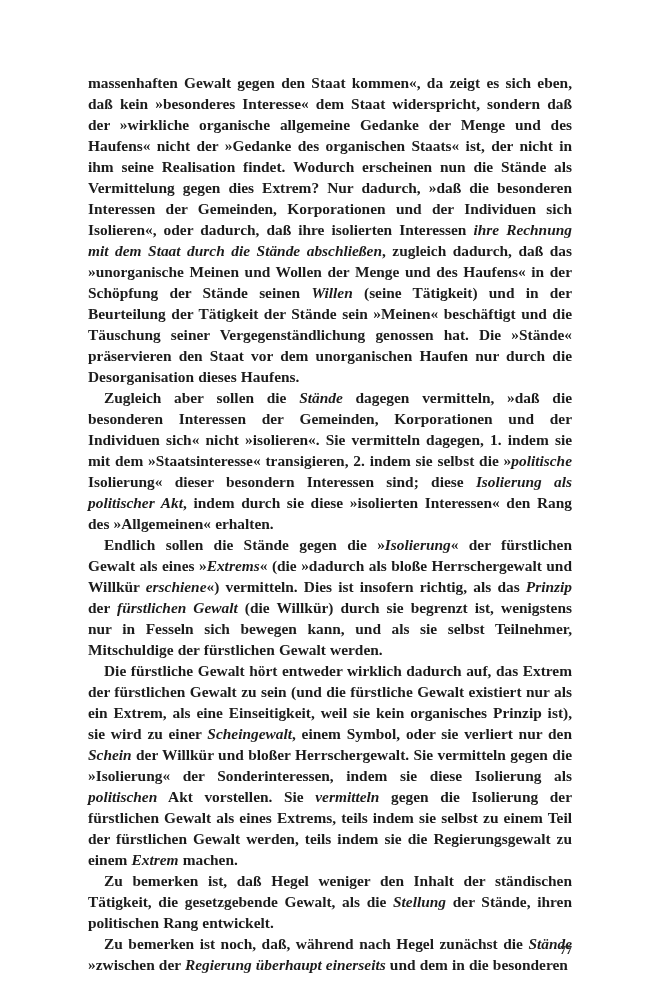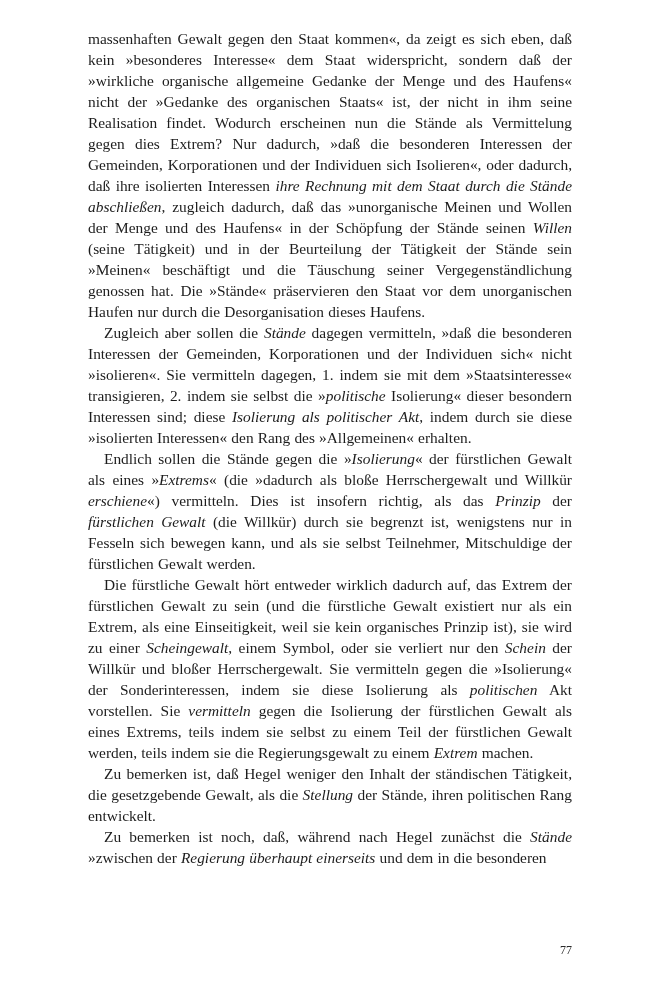--- a/index.html
+++ b/index.html
@@ -6,24 +6,25 @@
     margin: 0;
     padding: 0;
     background: #ffffff;
   }
   .page {
     position: relative;
     width: 660px;
     height: 990px;
     background: #ffffff;
     box-sizing: border-box;
-    padding: 28px 88px 0 88px;
+    padding: 72px 88px 0 88px;
     color: #1c1c1c;
     font-family: "Liberation Serif", "DejaVu Serif", serif;
     overflow: hidden;
+    font-weight: bold;
   }
   .text-block {
     width: 100%;
   }
   .para {
     margin: 0;
     font-size: 15.4px;
     line-height: 21px;
     text-align: justify;
     hyphens: auto;

